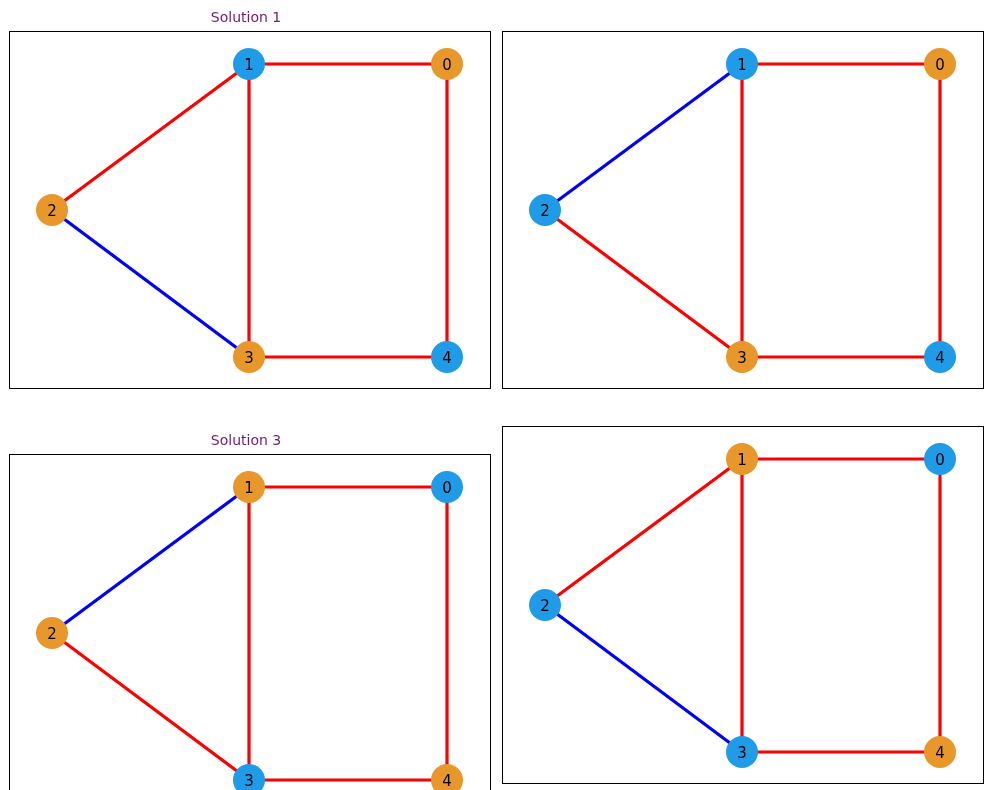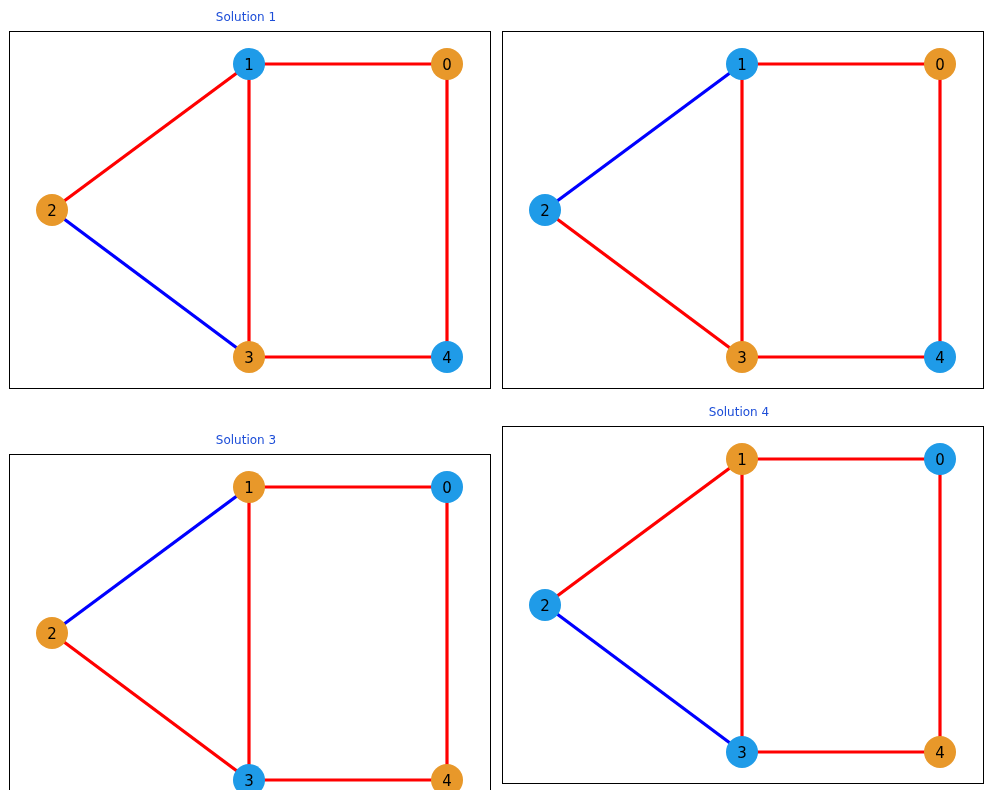--- a/index.html
+++ b/index.html
@@ -25,22 +25,22 @@
     box-sizing: border-box;
   }
   .panel-title {
     position: absolute;
     left: 0;
     right: 8px;
     top: 0;
     height: 22px;
     line-height: 22px;
     text-align: center;
-    font-size: 12px;
-    color: #1d4ed8;
+    font-size: 14px;
+    color: #701a75;
     font-family: "DejaVu Sans", sans-serif;
     white-space: nowrap;
   }
   .axes {
     position: absolute;
     left: 0;
     top: 25px;
     width: 482px;
     height: 358px;
     box-sizing: border-box;
@@ -140,21 +140,20 @@
             <text x="42" y="178.5" class="node-label">2</text>
             <circle cx="239" cy="325" r="16" fill="#1f9be8"></circle>
             <text x="239" y="325.5" class="node-label">3</text>
             <circle cx="437" cy="325" r="16" fill="#e8982a"></circle>
             <text x="437" y="325.5" class="node-label">4</text>
           </g>
         </svg>
       </div>
     </div>
     <div class="panel" style="left: 502px; top: 401px; width: 482px; height: 383px;">
-      <div class="panel-title">Solution 4</div>
       <div class="axes">
         <svg viewBox="0 0 480 356" preserveAspectRatio="none">
           <g>
             <line x1="239" y1="32" x2="437" y2="32" stroke="#ff0000" stroke-width="3.2" stroke-linecap="butt"></line>
             <line x1="239" y1="32" x2="239" y2="325" stroke="#ff0000" stroke-width="3.2" stroke-linecap="butt"></line>
             <line x1="437" y1="32" x2="437" y2="325" stroke="#ff0000" stroke-width="3.2" stroke-linecap="butt"></line>
             <line x1="239" y1="325" x2="437" y2="325" stroke="#ff0000" stroke-width="3.2" stroke-linecap="butt"></line>
             <line x1="42" y1="178" x2="239" y2="32" stroke="#ff0000" stroke-width="3.2" stroke-linecap="butt"></line>
             <line x1="42" y1="178" x2="239" y2="325" stroke="#0000ff" stroke-width="3.2" stroke-linecap="butt"></line>
           </g>

